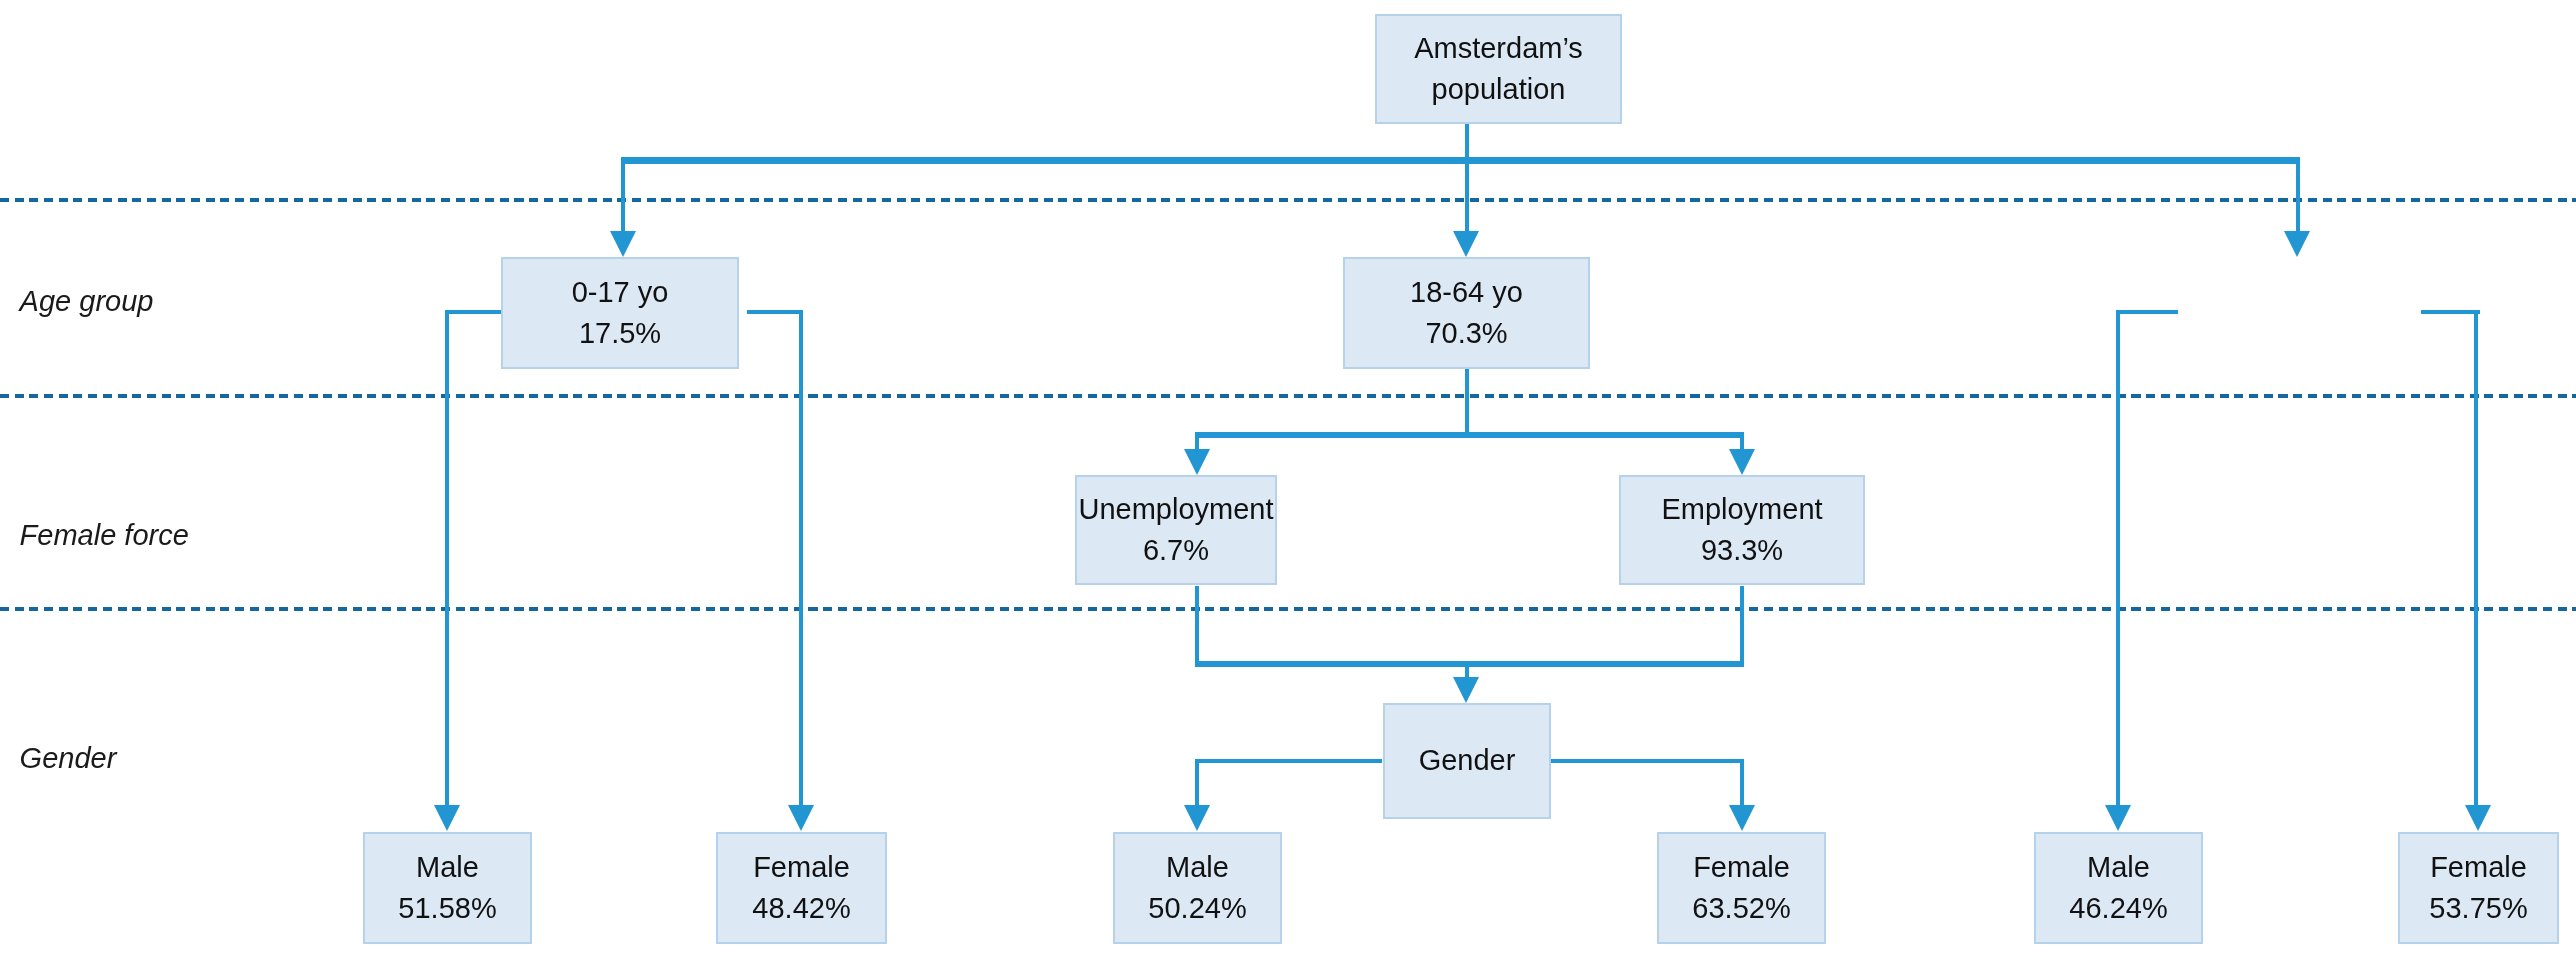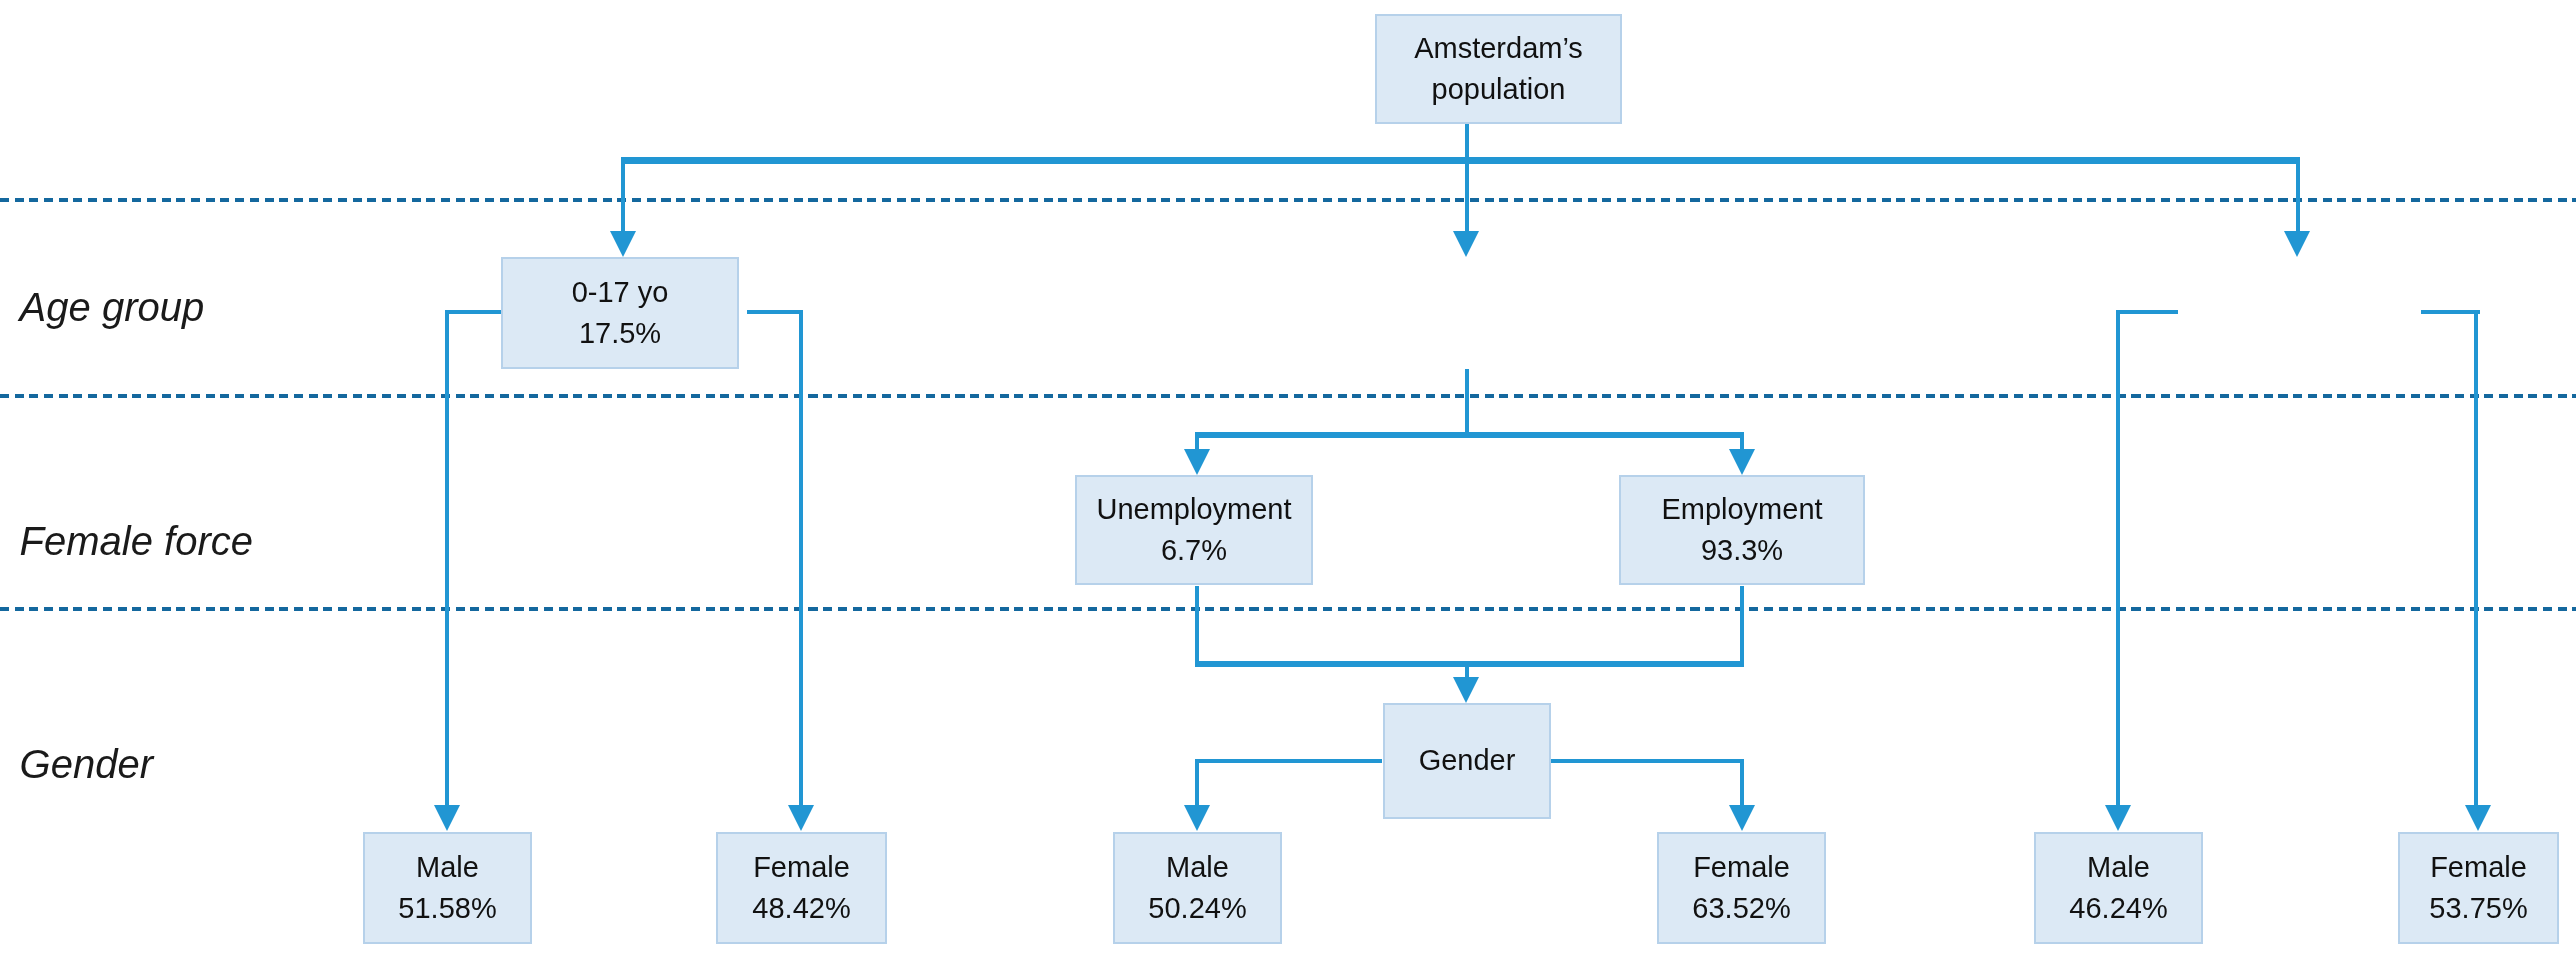--- a/index.html
+++ b/index.html
@@ -21,21 +21,21 @@
     text-align:center;
     color:#111111;
     font-size:29px;
     line-height:1.42;
   }
   
   .rowlabel{
     position:absolute;
     left:19.6px;
     font-style:italic;
-    font-size:40px;
+    font-size:29px;
     color:#1a1a1a;
     white-space:nowrap;
   }
   
   .sep{
     position:absolute;left:0;width:2576px;height:3.5px;
     background:repeating-linear-gradient(90deg,#14689e 0 9px,transparent 9px 14.7px);
   }
   
   .vl,.hl,.bar{position:absolute;background:#2196d3;}
@@ -104,22 +104,26 @@
   <i class="ar" style="left:1729px;top:805px"></i>
 
   <div class="node" style="left:1375px;top:14px;width:247px;height:110px">
     <span>Amsterdam’s population</span>
   </div>
 
   <div class="node" style="left:501px;top:257px;width:238px;height:112px">
     <span>0-17 yo</span>
     <span>17.5%</span>
   </div>
+  <div class="node" style="left:1343px;top:257px;width:247px;height:112px">
+    <span>18-64 yo</span>
+    <span>70.3%</span>
+  </div>
 
-  <div class="node" style="left:1075px;top:475px;width:238px;height:110px">
+  <div class="node" style="left:1075px;top:475px;width:202px;height:110px">
     <span>Unemployment</span>
     <span>6.7%</span>
   </div>
   <div class="node" style="left:1619px;top:475px;width:246px;height:110px">
     <span>Employment</span>
     <span>93.3%</span>
   </div>
 
   <div class="node" style="left:1383px;top:703px;width:168px;height:116px">
     <span>Gender</span>

